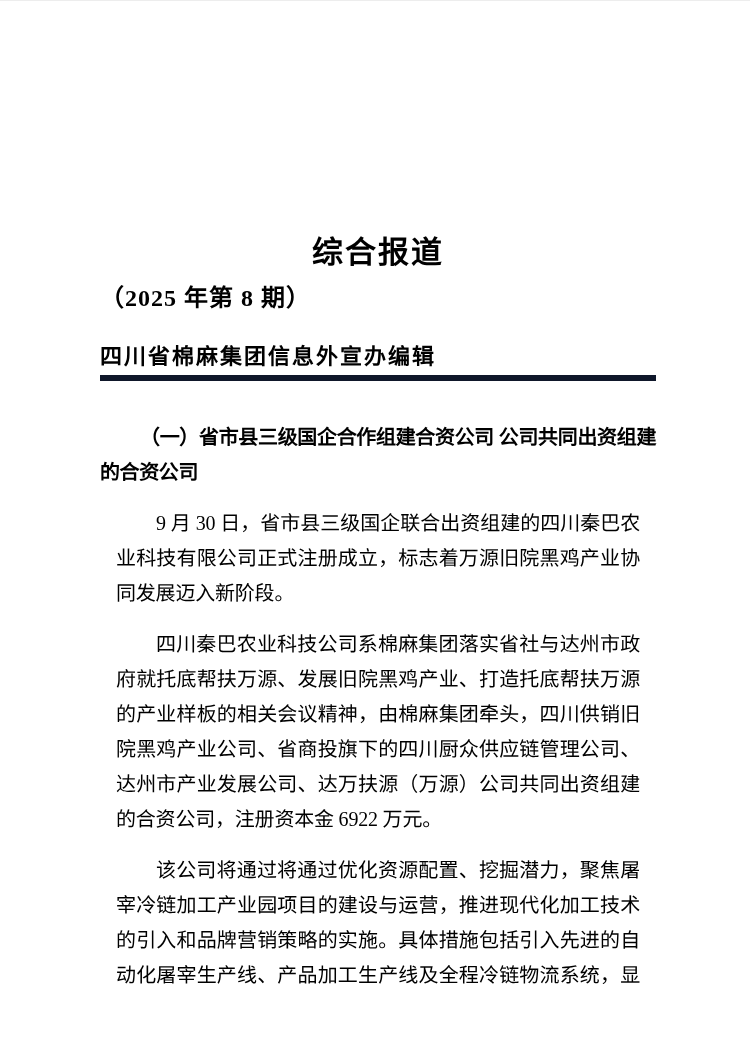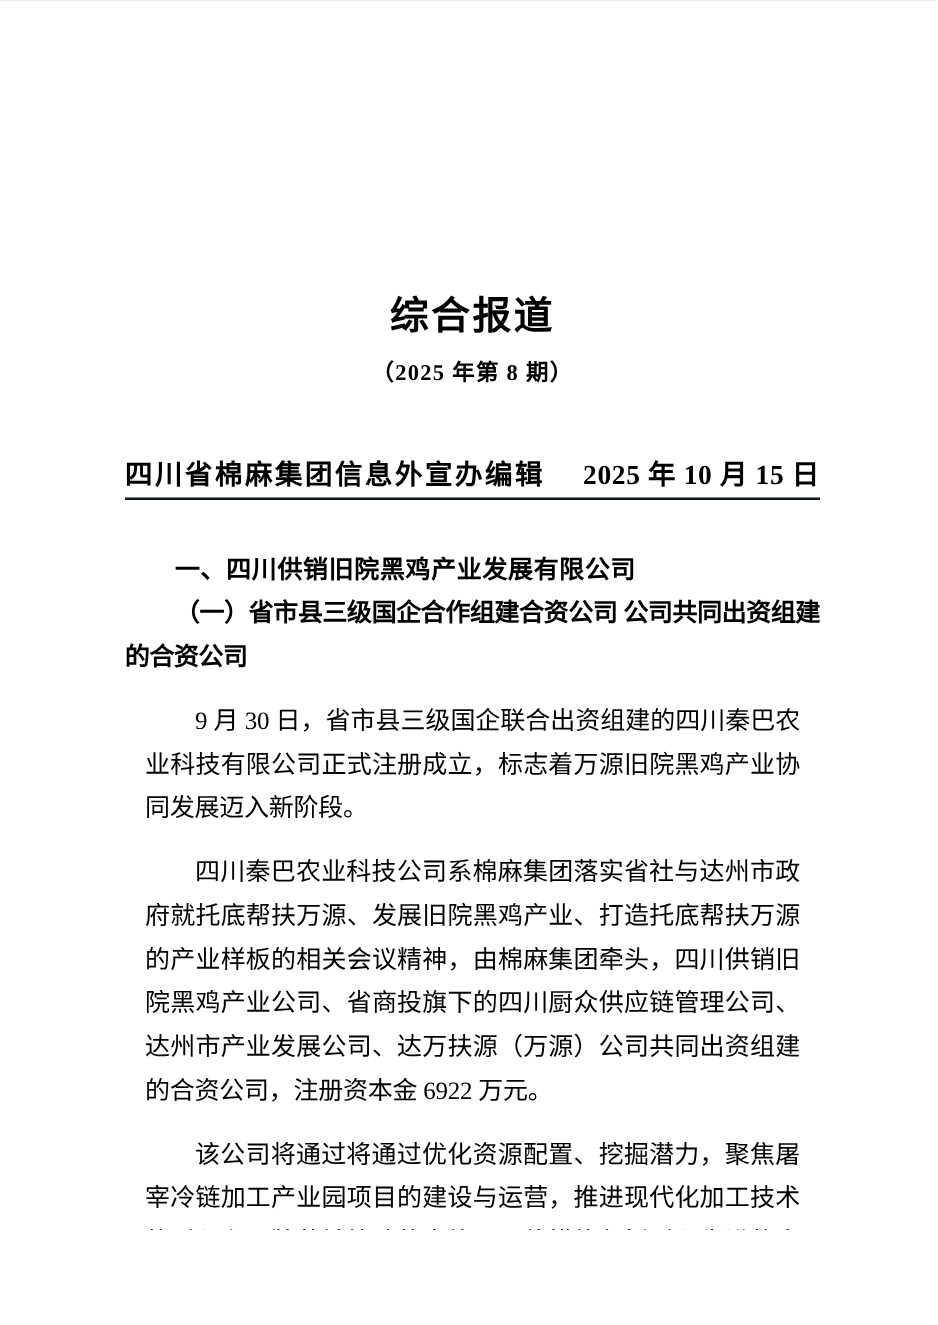--- a/index.html
+++ b/index.html
@@ -27,31 +27,31 @@
     margin: 232px 0 0 0;
     text-align: center;
     font-size: 31px;
     line-height: 40px;
     font-weight: bold;
     letter-spacing: 2px;
     font-family: "Liberation Serif", "DejaVu Serif", serif;
   }
   .issue {
     margin-top: 12px;
-    text-align: center;
-    font-size: 18px;
+    text-align: left;
+    font-size: 24px;
     line-height: 26px;
     font-weight: bold;
     letter-spacing: 1px;
   }
   .masthead {
-    margin-top: 55px;
+    margin-top: 32px;
     display: flex;
     justify-content: space-between;
-    border-bottom: 2px solid #0f172a;
+    border-bottom: 6px solid #0f172a;
     padding-bottom: 4px;
     font-weight: bold;
     font-size: 22px;
     line-height: 28px;
   }
   .masthead .editor {
     letter-spacing: 2px;
     white-space: nowrap;
   }
   .masthead .date {
@@ -94,25 +94,23 @@
 <body>
 
 <div class="page">
 
   <h1 class="doc-title">综合报道</h1>
 
   <div class="issue">（2025 年第 8 期）</div>
 
   <div class="masthead">
     <span class="editor">四川省棉麻集团信息外宣办编辑</span>
-    <span class="date">2025 年 10 月 15 日</span>
   </div>
 
   <div class="content">
-    <h2 class="h-sec">一、四川供销旧院黑鸡产业发展有限公司</h2>
 
     <h3 class="h-sub">（一）省市县三级国企合作组建合资公司 公司共同出资组建的合资公司</h3>
 
     <p class="body-para">9 月 30 日，省市县三级国企联合出资组建的四川秦巴农业科技有限公司正式注册成立，标志着万源旧院黑鸡产业协同发展迈入新阶段。</p>
 
     <p class="body-para">四川秦巴农业科技公司系棉麻集团落实省社与达州市政府就托底帮扶万源、发展旧院黑鸡产业、打造托底帮扶万源的产业样板的相关会议精神，由棉麻集团牵头，四川供销旧院黑鸡产业公司、省商投旗下的四川厨众供应链管理公司、达州市产业发展公司、达万扶源（万源）公司共同出资组建的合资公司，注册资本金 6922 万元。</p>
 
     <p class="body-para">该公司将通过将通过优化资源配置、挖掘潜力，聚焦屠宰冷链加工产业园项目的建设与运营，推进现代化加工技术的引入和品牌营销策略的实施。具体措施包括引入先进的自动化屠宰生产线、产品加工生产线及全程冷链物流系统，显著提高旧院黑鸡产</p>
   </div>
 

